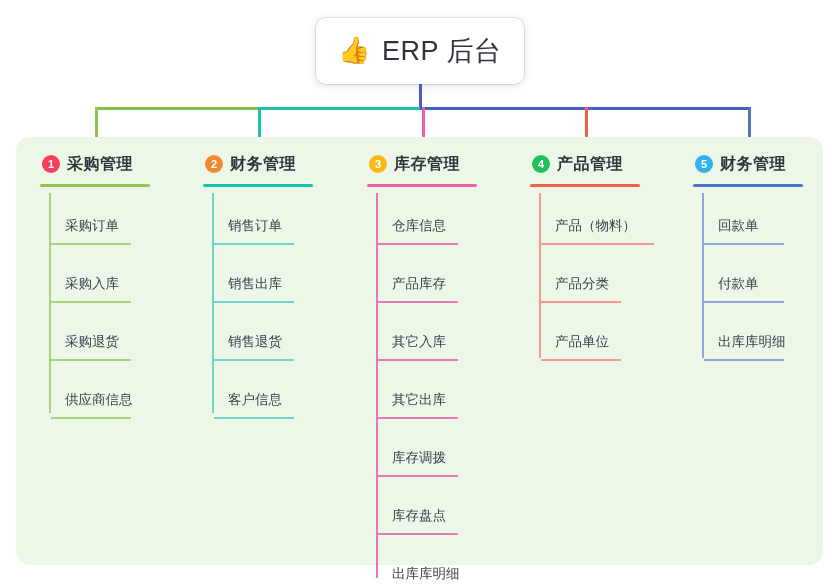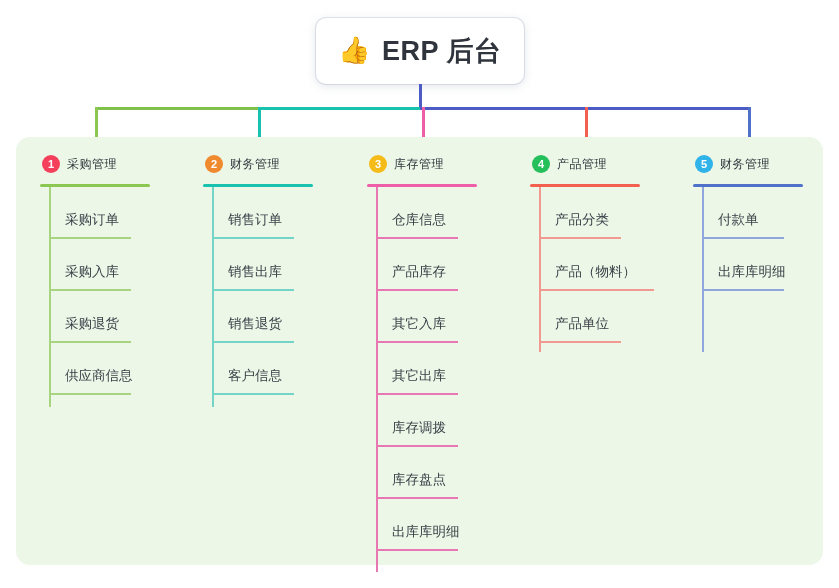--- a/index.html
+++ b/index.html
@@ -43,21 +43,20 @@
     font-size: 26px;
     line-height: 1;
     display: inline-block;
     transform: translateY(-1px);
   }
   .root-title {
     font-size: 27px;
     color: #30343c;
     letter-spacing: 0.5px;
     white-space: nowrap;
-    font-weight: bold;
   }
 
   
   .conn {
     position: absolute;
   }
 
   
   .panel {
     position: absolute;
@@ -87,23 +86,24 @@
     height: 18px;
     border-radius: 50%;
     color: #ffffff;
     font-size: 11px;
     line-height: 18px;
     text-align: center;
     font-weight: bold;
     flex: 0 0 auto;
   }
   .col-title {
-    font-size: 12px;
+    font-size: 16px;
     color: #2f343b;
     letter-spacing: 0.5px;
+    font-weight: bold;
   }
   .col-rule {
     height: 3px;
     border-radius: 2px;
     margin-top: 5px;
   }
   .items {
     position: relative;
     margin-left: 9px;
     padding-top: 0px;
@@ -111,20 +111,21 @@
   .spine {
     position: absolute;
     left: 0;
     top: 0;
     width: 2px;
   }
   .item {
     position: relative;
     height: 52px;
     box-sizing: border-box;
+    margin-top: 6px;
   }
   .item-label {
     position: absolute;
     left: 16px;
     bottom: 10px;
     font-size: 13.5px;
     color: #3a3f46;
     white-space: nowrap;
   }
   .item-rule {
@@ -253,42 +254,46 @@
       </div>
       <div class="column" style="left: 530px; top: 149px;">
         <div class="col-head">
           <div class="badge" style="background: rgb(37, 191, 92);">4</div>
           <div class="col-title">产品管理</div>
         </div>
         <div class="col-rule" style="width: 110px; background: rgb(244, 96, 79);"></div>
         <div class="items">
           <div class="spine" style="height: 165px; background: rgb(240, 154, 146);"></div>
           <div class="item">
+            <div class="item-label">产品（物料）</div>
+            <div class="item-rule" style="width: 113px; background: rgb(240, 154, 146);"></div>
+          </div>
+          <div class="item">
             <div class="item-label">产品分类</div>
             <div class="item-rule" style="width: 80px; background: rgb(240, 154, 146);"></div>
           </div>
           <div class="item">
-            <div class="item-label">产品（物料）</div>
-            <div class="item-rule" style="width: 113px; background: rgb(240, 154, 146);"></div>
-          </div>
-          <div class="item">
             <div class="item-label">产品单位</div>
             <div class="item-rule" style="width: 80px; background: rgb(240, 154, 146);"></div>
           </div>
         </div>
       </div>
       <div class="column" style="left: 693px; top: 149px;">
         <div class="col-head">
           <div class="badge" style="background: rgb(47, 179, 232);">5</div>
           <div class="col-title">财务管理</div>
         </div>
         <div class="col-rule" style="width: 110px; background: rgb(80, 113, 201);"></div>
         <div class="items">
           <div class="spine" style="height: 165px; background: rgb(143, 165, 220);"></div>
           <div class="item">
+            <div class="item-label">回款单</div>
+            <div class="item-rule" style="width: 80px; background: rgb(143, 165, 220);"></div>
+          </div>
+          <div class="item">
             <div class="item-label">付款单</div>
             <div class="item-rule" style="width: 80px; background: rgb(143, 165, 220);"></div>
           </div>
           <div class="item">
             <div class="item-label">出库库明细</div>
             <div class="item-rule" style="width: 80px; background: rgb(143, 165, 220);"></div>
           </div>
         </div>
       </div>
     </div>

